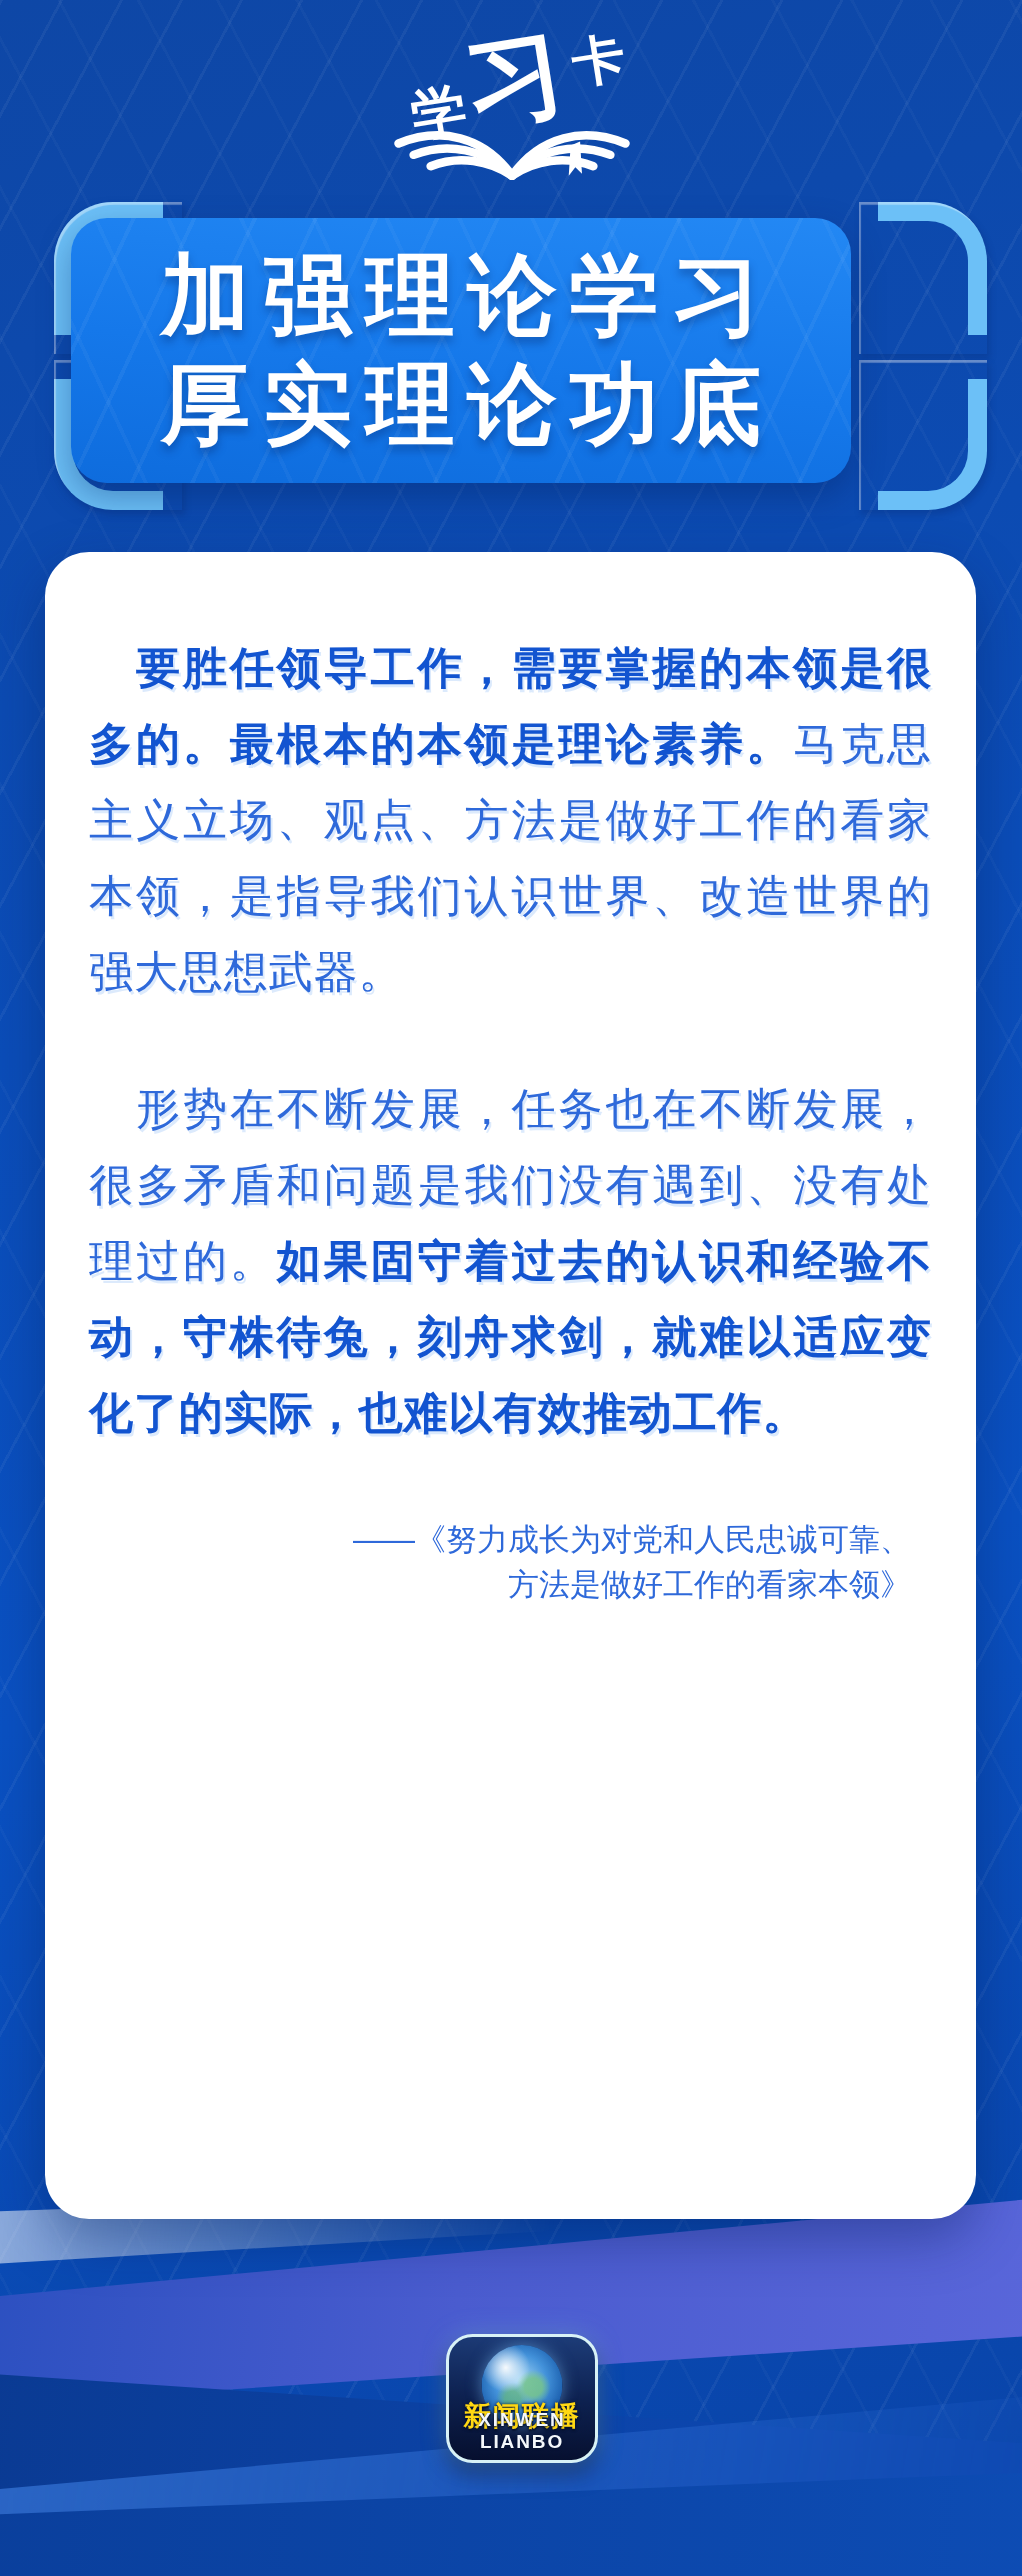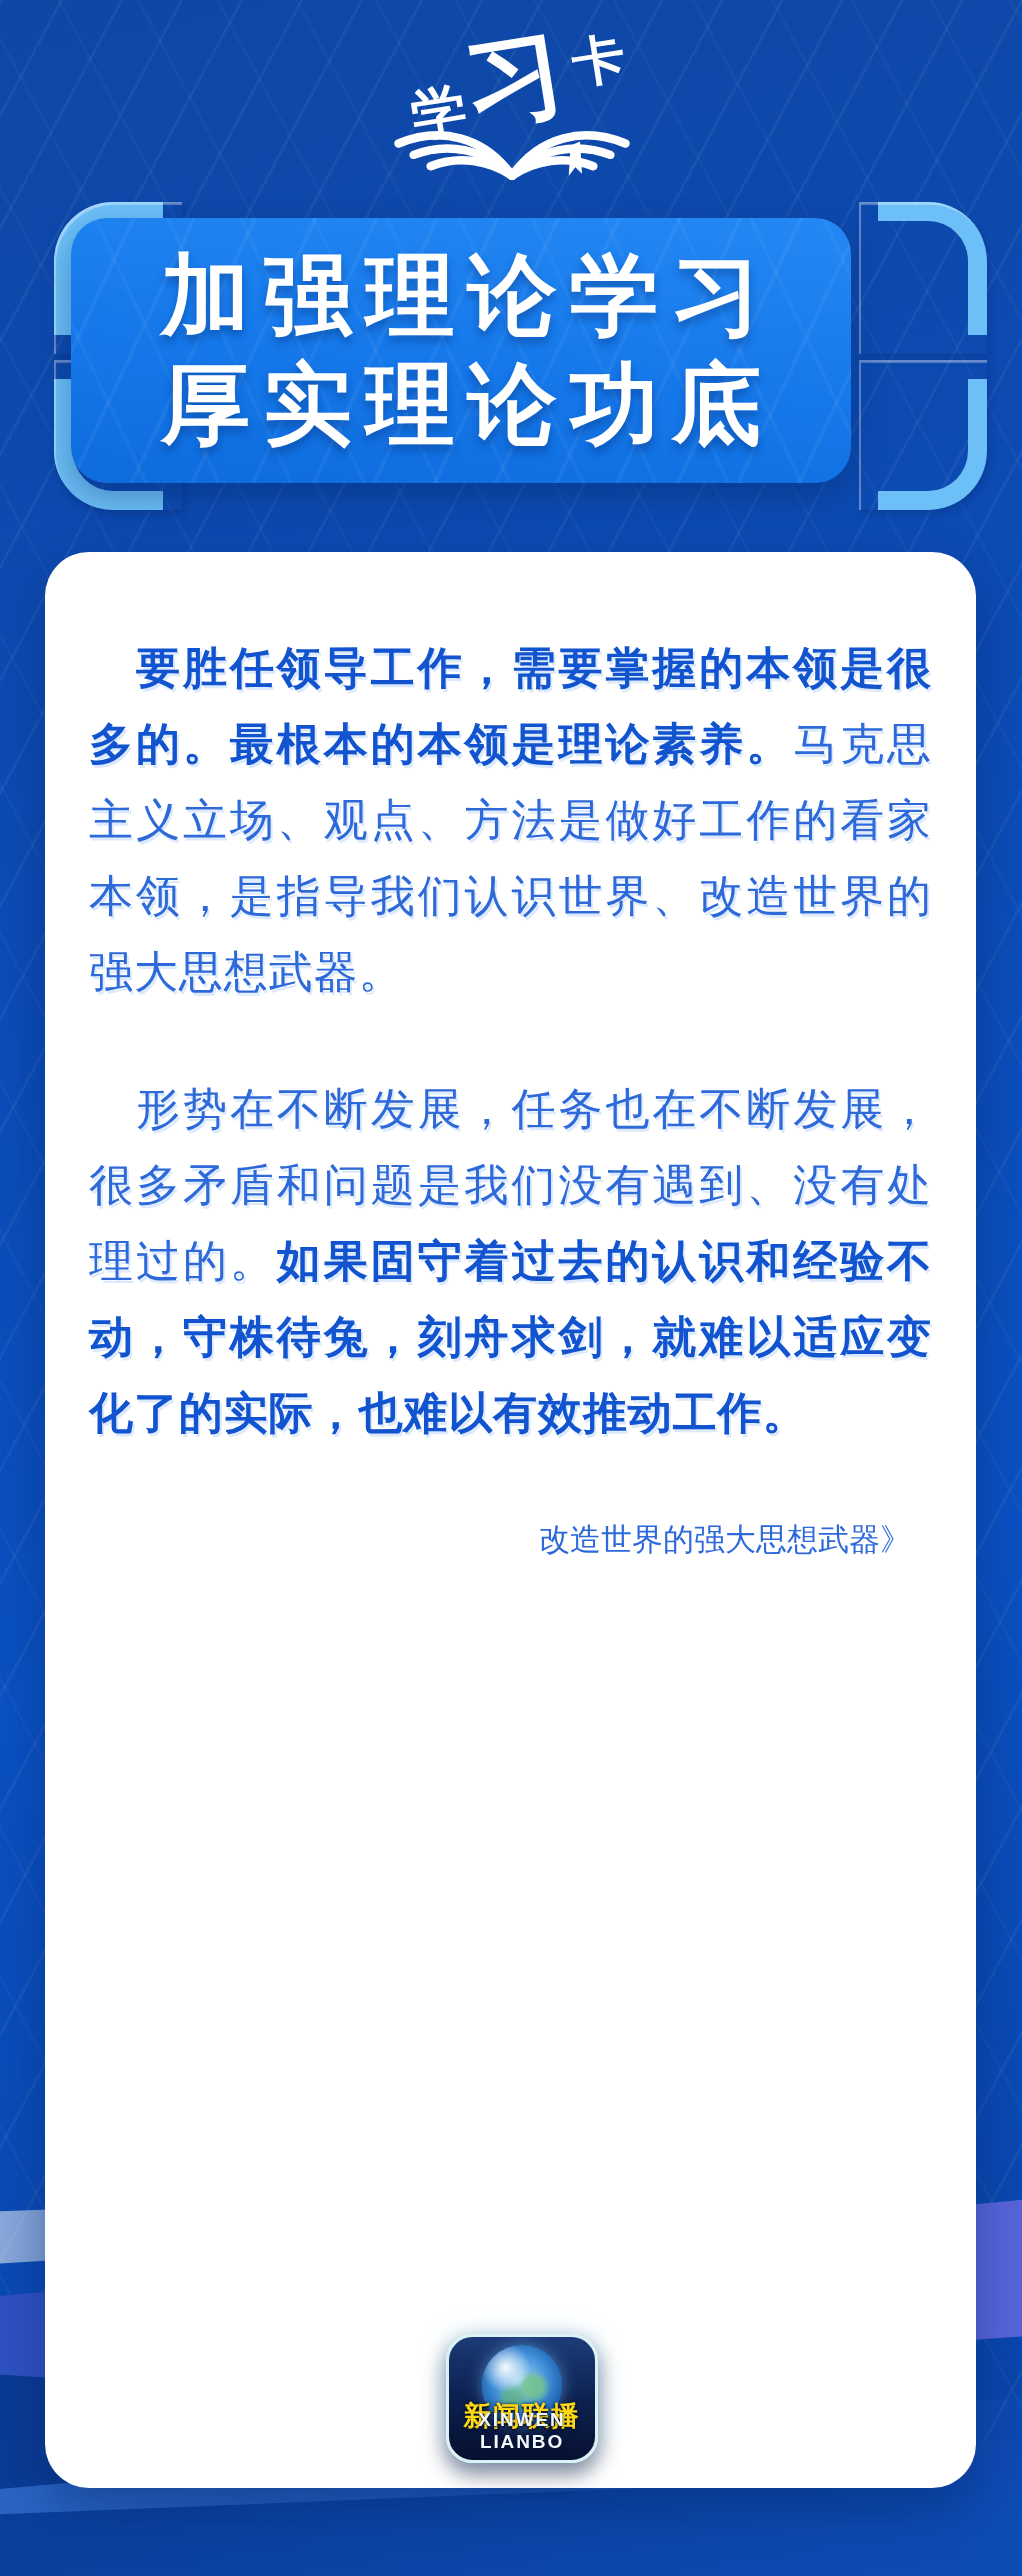--- a/index.html
+++ b/index.html
@@ -59,21 +59,21 @@
   
   .bk{position:absolute;z-index:3;width:90px;height:114px;border:0 solid #6cc0f7;}
   .bk.tl{left:54px;top:202px;border-left-width:19px;border-top-width:19px;border-top-left-radius:59px;}
   .bk.tr{left:878px;top:202px;border-right-width:19px;border-top-width:19px;border-top-right-radius:59px;}
   .bk.bl{left:54px;top:379px;height:112px;border-left-width:19px;border-bottom-width:19px;border-bottom-left-radius:59px;}
   .bk.br{left:878px;top:379px;height:112px;border-right-width:19px;border-bottom-width:19px;border-bottom-right-radius:59px;}
   .bk::before{content:"";position:absolute;inset:-19px;border-radius:inherit;pointer-events:none;
     box-shadow:inset 1.9px 2.8px 0.9px rgba(255,255,255,.38), 2.8px 4.7px 6.6px rgba(6,40,110,.28);}
 
   
-  .card{position:absolute;z-index:5;left:45px;top:552px;width:931px;height:1936px;
+  .card{position:absolute;z-index:5;left:45px;top:552px;width:931px;height:1667px;
     background:#ffffff;border-radius:44px;box-sizing:border-box;
     padding:78px 44px 0 44px;
     box-shadow:0 21px 52px rgba(3,25,80,.35);}
   .body-text p{margin:0 0 61px 0;font-size:44px;line-height:76px;letter-spacing:0.9px;
     text-align:justify;text-indent:47px;color:#2e69da;
     text-shadow:1.9px 2.8px 0 rgba(130,180,245,.28);}
   .body-text p:last-child{margin-bottom:0;}
   .seg-bold{font-weight:700;color:#1254d0;}
   .seg-reg{font-weight:400;color:#2e69da;}
   .attribution{margin-top:66px;padding-right:21px;text-align:right;
@@ -144,21 +144,22 @@
       <div>厚实理论功底</div>
     </div>
   </div>
 
   <div class="card">
     <div class="body-text" id="paragraphs">
         <p><span class="seg-bold">要胜任领导工作，需要掌握的本领是很多的。最根本的本领是理论素养。</span><span class="seg-reg">马克思主义立场、观点、方法是做好工作的看家本领，是指导我们认识世界、改造世界的强大思想武器。</span></p>
         <p><span class="seg-reg">形势在不断发展，任务也在不断发展，很多矛盾和问题是我们没有遇到、没有处理过的。</span><span class="seg-bold">如果固守着过去的认识和经验不动，守株待兔，刻舟求剑，就难以适应变化了的实际，也难以有效推动工作。</span></p>
       </div>
     <div class="attribution" id="attribution">
-        <div>改造世界的强大思想武器》</div>
+        <div>——《努力成长为对党和人民忠诚可靠、</div>
+        <div>方法是做好工作的看家本领》</div>
       </div>
   </div>
 
   <div class="badge">
     <div class="globe"></div>
     <div class="badge-title">新闻联播</div>
     <div class="badge-sub">XINWEN  LIANBO</div>
   </div>
 
 </div>

